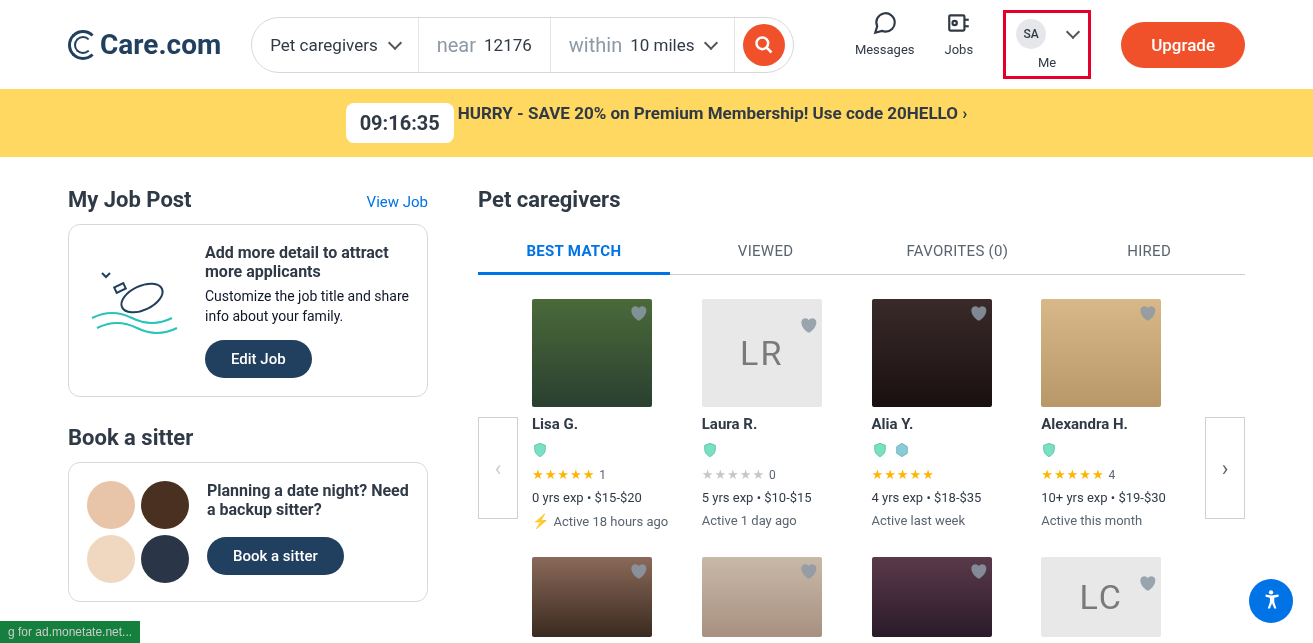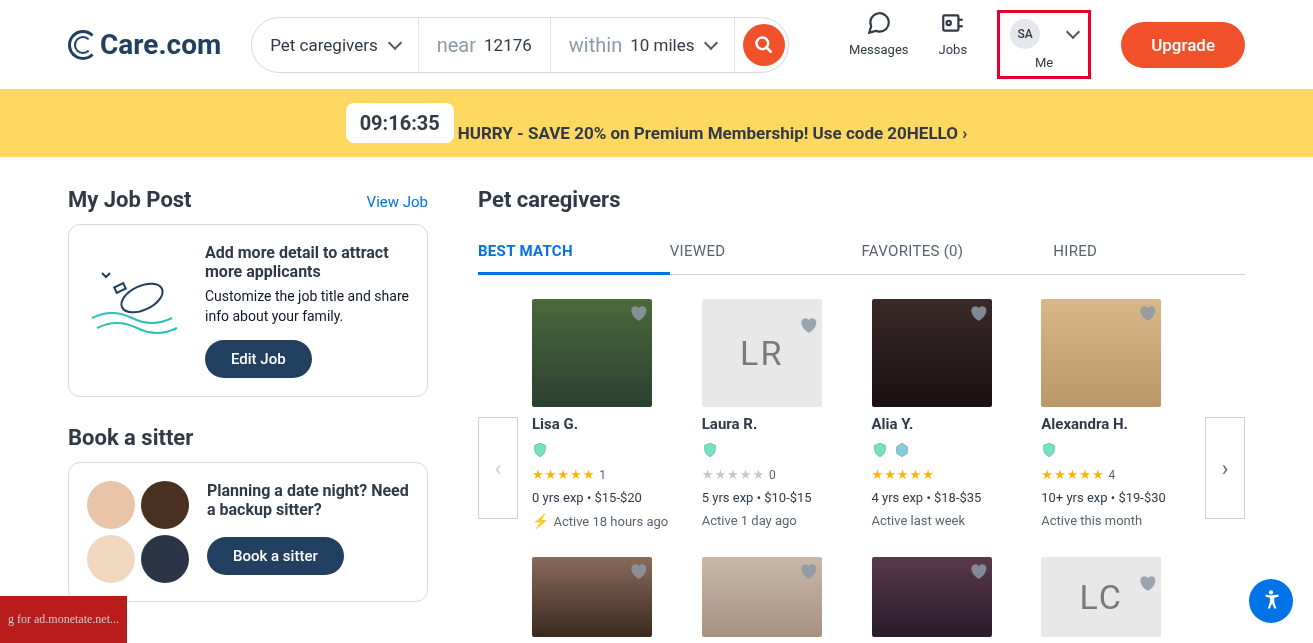--- a/index.html
+++ b/index.html
@@ -15,40 +15,40 @@
 .seg-value{font-weight:400}
 .chev{width:10px;height:10px;border-right:2px solid #555;border-bottom:2px solid #555;transform:rotate(45deg);margin-left:4px;margin-top:-4px}
 .search-btn{width:42px;height:42px;border-radius:50%;background:#f0512b;display:flex;align-items:center;justify-content:center;margin:0 8px;flex:none}
 .search-btn svg{width:20px;height:20px;stroke:#fff;stroke-width:3;fill:none}
 .header-spacer{flex:1}
 .nav-icons{display:flex;gap:30px;align-items:flex-start}
 .nav-item{display:flex;flex-direction:column;align-items:center;gap:6px;color:#303a47;font-size:13px}
 .nav-item.me{border:3px solid #e4002b;padding:6px 10px}
 .nav-icon{width:26px;height:26px;display:flex;align-items:center;justify-content:center}
 .avatar-small{width:30px;height:30px;border-radius:50%;background:#e5e7ea;display:flex;align-items:center;justify-content:center;font-size:12px;color:#303a47;font-weight:500}
-.me-row{display:flex;align-items:center;gap:24px}
+.me-row{display:flex;align-items:center;gap:18px}
 .upgrade-btn{background:#f0512b;color:#fff;border:none;border-radius:30px;padding:13px 30px;font-size:17px;font-weight:500}
-.promo-bar{background:#ffd861;display:flex;align-items:flex-end;justify-content:center;gap:4px;padding:14px 0;font-size:17px;font-weight:700;color:#303a47}
+.promo-bar{background:#ffd861;display:flex;align-items:flex-start;justify-content:center;gap:4px;padding:14px 0;font-size:17px;font-weight:700;color:#303a47}
 .promo-timer{background:#fff;border-radius:8px;padding:8px 14px;font-size:20px;font-weight:700}
 .main{display:flex;padding:30px 68px;gap:50px;align-items:flex-start}
 .left-col{width:360px;flex:none}
 .section-head{display:flex;justify-content:space-between;align-items:baseline;margin-bottom:12px}
 .section-head h2{font-size:22px;font-weight:700}
 .view-link{color:#0073e6;font-size:15px}
 .card{border:1px solid #d8d8d8;border-radius:12px;padding:18px;display:flex;gap:18px;margin-bottom:28px}
 .card-illus{width:100px;height:100px;flex:none;position:relative}
 .card-title{font-weight:700;font-size:16px;margin-bottom:6px}
 .card-sub{color:#0f172a;font-size:14px;margin-bottom:14px;line-height:1.4}
 .pill-btn{background:#213f5f;color:#fff;border:none;border-radius:30px;padding:10px 26px;font-size:15px;font-weight:500}
 .sitter-avatars{display:grid;grid-template-columns:48px 48px;grid-template-rows:48px 48px;gap:6px}
 .sitter-av{width:48px;height:48px;border-radius:50%;background:#ddd}
 .right-col{flex:1}
 .right-col h2{font-size:22px;font-weight:700;margin-bottom:18px}
 .tabs{display:flex;border-bottom:1px solid #d0d0d0;margin-bottom:24px}
-.tab{flex:1;text-align:left;padding:12px 0;font-size:15px;color:#5a6470;letter-spacing:.3px}
+.tab{flex:1;text-align:center;padding:12px 0;font-size:15px;color:#5a6470;letter-spacing:.3px}
 .tab.active{color:#0073e6;font-weight:700;border-bottom:3px solid #0073e6;margin-bottom:-1px}
 .carousel{display:flex;align-items:stretch;gap:14px;position:relative}
 .arrow-box{width:40px;border:1px solid #d0d0d0;display:flex;align-items:center;justify-content:center;color:#666;font-size:22px;align-self:center;height:102px}
 .arrow-box.left{color:#ccc}
 .grid{display:grid;grid-template-columns:repeat(4,1fr);gap:20px;flex:1}
 .cg-card{display:flex;flex-direction:column;gap:8px}
 .cg-img{width:120px;height:108px;background:#ccc;position:relative;border-radius:2px;overflow:hidden}
 .cg-img.placeholder{background:#e8e8e8;display:flex;align-items:center;justify-content:center;font-size:34px;color:#7a7a7a;letter-spacing:2px}
 .heart{position:absolute;top:4px;right:4px;width:20px;height:20px}
 .heart svg{fill:#8d99a6;opacity:.85}
@@ -59,21 +59,21 @@
 .star{color:#ffb400;font-size:13px}
 .star.grey{color:#c7c7c7}
 .review-count{color:#5a6470;margin-left:4px;font-size:12px}
 .meta{font-size:13px;color:#303a47}
 .active-txt{font-size:13px;color:#5a6470;display:flex;align-items:center;gap:4px}
 .bolt{color:#22c55e;font-size:14px}
 .row2{display:grid;grid-template-columns:repeat(4,1fr);gap:20px;margin-top:28px}
 .row2 .cg-img{height:80px}
 .a11y-btn{position:fixed;bottom:20px;right:20px;width:44px;height:44px;border-radius:50%;background:#0073e6;display:flex;align-items:center;justify-content:center}
 .a11y-btn svg{fill:#fff;width:26px;height:26px}
-.status-bar{position:fixed;bottom:0;left:0;background:#b91c1c;color:#ccc;font-size:12px;padding:16px 8px;font-family:Liberation Serif, serif}
+.status-bar{position:fixed;bottom:0;left:0;background:#15803d;color:#ccc;font-size:12px;padding:4px 8px;font-family:Liberation Sans, sans-serif}
 .bottle-svg{width:100%;height:100%}
 </style>
 </head>
 <body>
 
 <div class="header">
   <div class="logo">
     <span class="logo-arc"></span>
     <span>Care.com</span>
   </div>

